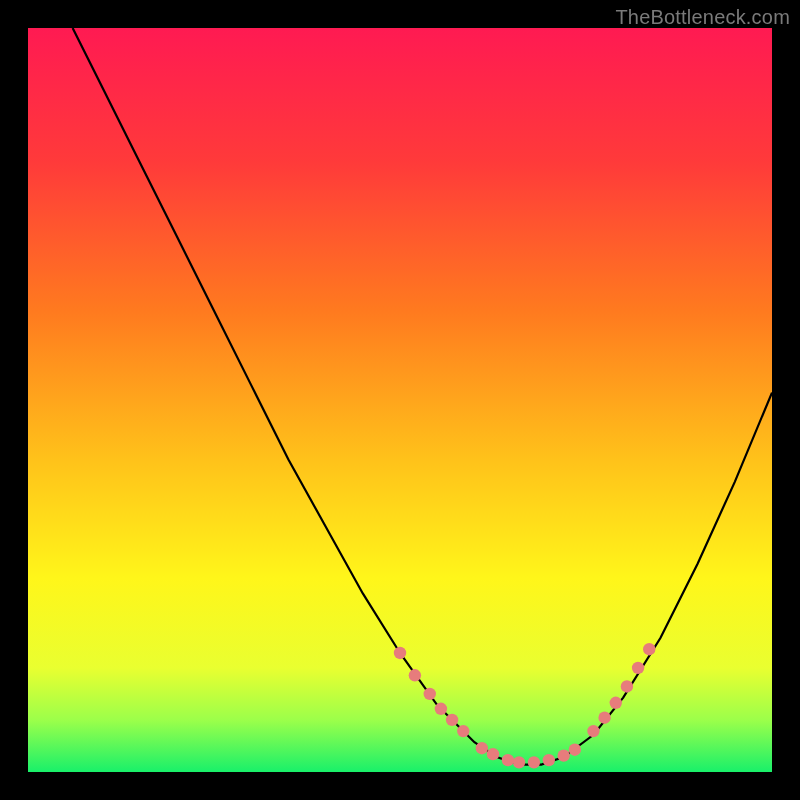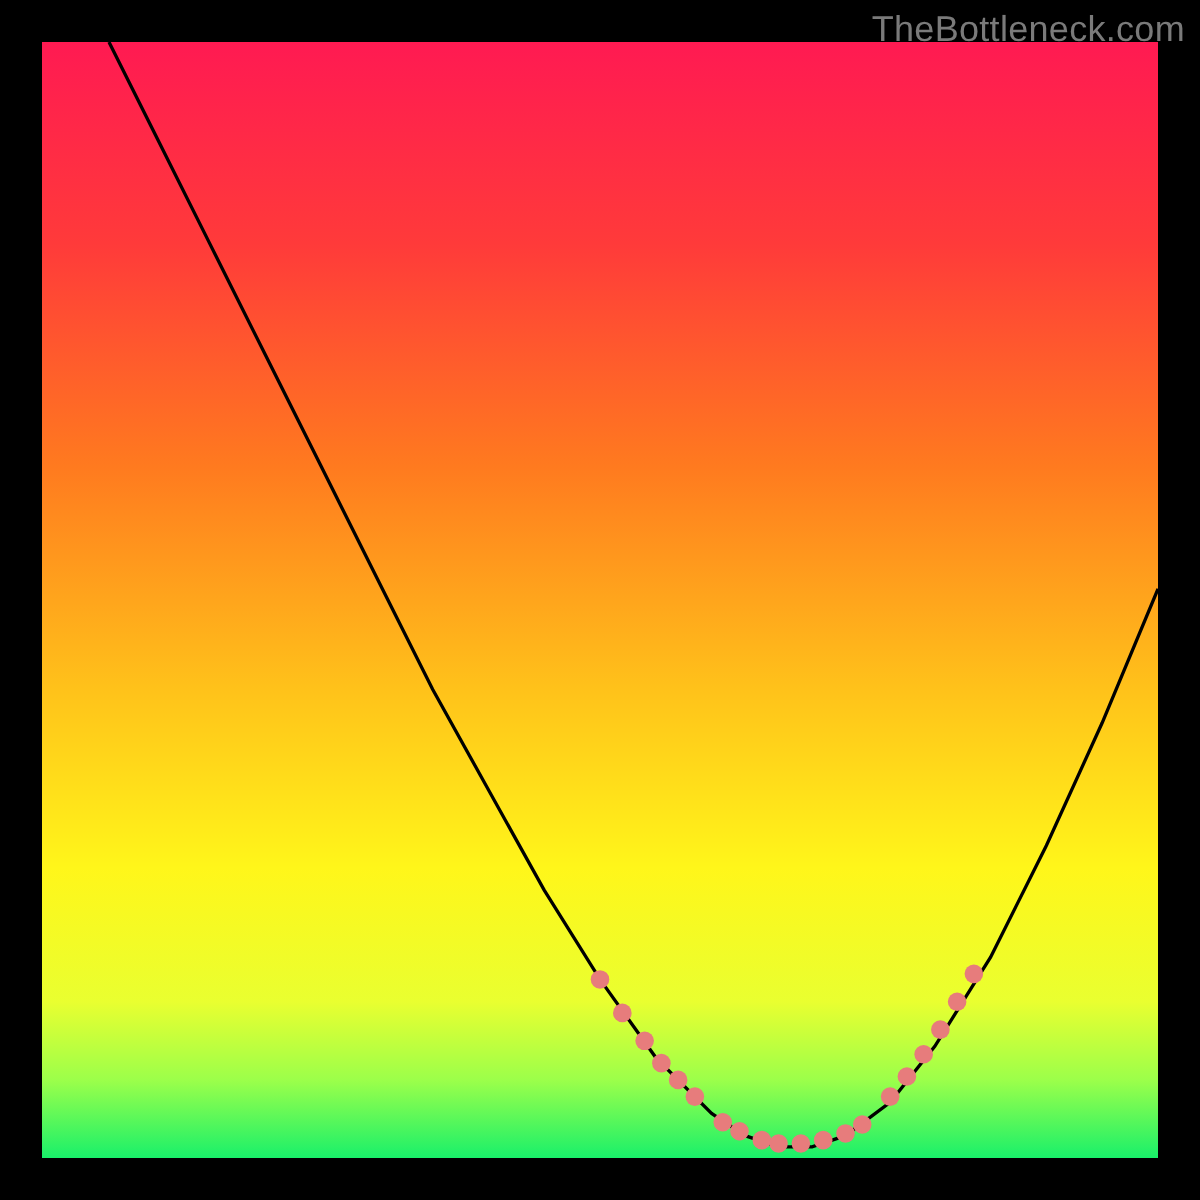--- a/index.html
+++ b/index.html
@@ -1,17 +1,17 @@
 <!DOCTYPE html>
 <html><head>
 <meta charset="utf-8">
 <style>
   * { margin: 0; padding: 0; box-sizing: border-box; }
   body { width: 800px; height: 800px; background: #000; position: relative; font-family: Arial, sans-serif; }
-  .watermark { position: absolute; top: 6px; right: 10px; color: #7a7a7a; font-size: 24px; font-weight: 500; z-index: 10; letter-spacing: 0.2px; }
+  .watermark { position: absolute; top: 6px; right: 10px; color: #7a7a7a; font-size: 20px; font-weight: 500; z-index: 10; letter-spacing: 0.2px; }
   .plot-frame { position: absolute; top: 28px; left: 28px; width: 744px; height: 744px; background: #000; }
   .gradient-area { position: absolute; top: 0; left: 0; width: 100%; height: 100%; }
   svg.overlay { position: absolute; top: 0; left: 0; width: 100%; height: 100%; }
 </style>
 </head>
 <body>
 
 <div class="watermark">TheBottleneck.com</div>
 
 <div class="plot-frame">

